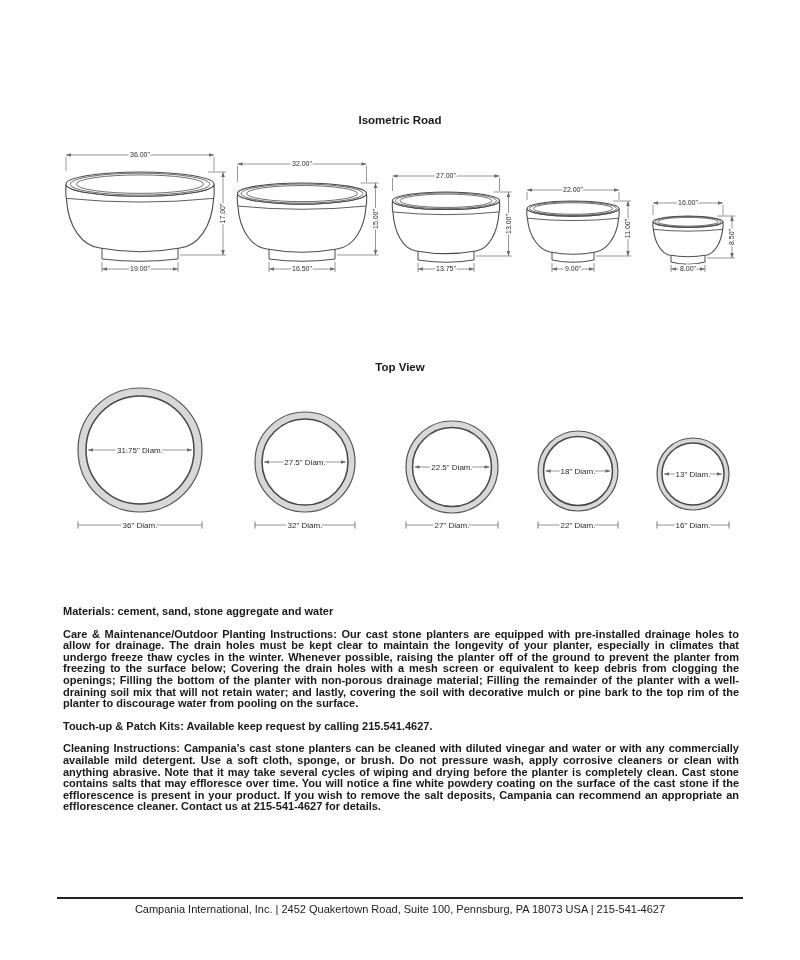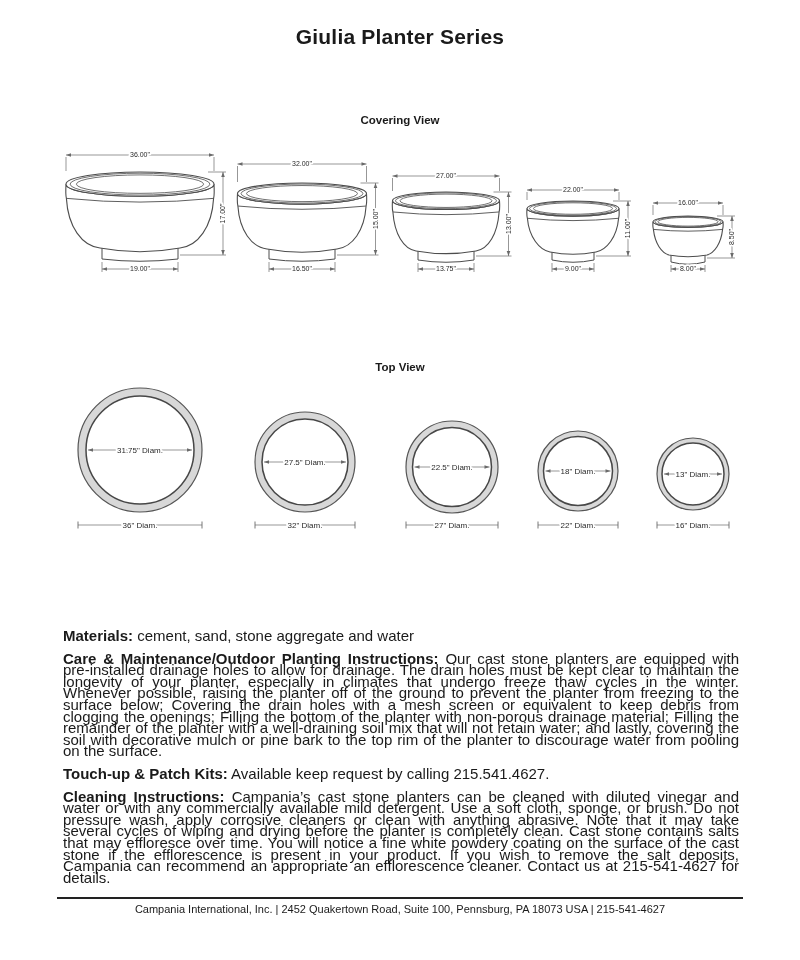--- a/index.html
+++ b/index.html
@@ -8,35 +8,34 @@
         font-family:"Liberation Sans","DejaVu Sans",sans-serif;color:#1a1a1a;overflow:hidden;}
   .page-title{position:absolute;top:25px;left:0;width:100%;text-align:center;
               font-size:21px;font-weight:bold;letter-spacing:.2px;margin:0;}
   .section-heading{position:absolute;left:0;width:100%;text-align:center;
                    font-size:11.5px;font-weight:bold;margin:0;}
   #iso-heading{top:114px;}
   #top-heading{top:361px;}
   #diagram{position:absolute;top:0;left:0;}
   #diagram text{font-family:"Liberation Sans","DejaVu Sans",sans-serif;}
   .dim-halo{paint-order:stroke;stroke:#ffffff;stroke-width:3.5px;stroke-linejoin:round;fill:#2a2a2a;}
-  .text-block{position:absolute;top:630px;left:63px;width:676px;
-              font-size:15px;line-height:11.6px;text-align:justify;}
+  .text-block{position:absolute;top:606px;left:63px;width:676px;
+              font-size:11px;line-height:11.6px;text-align:justify;font-weight:bold;}
   .text-block p{margin:0 0 11px 0;}
   .footer{position:absolute;top:897px;left:57px;width:686px;text-align:center;
           font-size:11px;line-height:13px;}
   .footer-rule{height:2px;background:#222222;margin-bottom:4px;}
   .footer a{text-decoration:underline;}
 </style>
 </head>
 <body>
 
 <div class="page">
-  <h1 class="page-title">Giulia Planter Series</h1>
-
-  <div class="section-heading" id="iso-heading">Covering View</div>
+
+  <div class="section-heading" id="iso-heading">Isometric Road</div>
 
   <svg id="diagram" width="800" height="960" viewBox="0 0 800 960">
       <g>
         <g>
           <path d="M102,247 L102,259 Q140,263.5 178,259 L178,247" fill="#fff" stroke="#4d4d4d" stroke-width="1"></path>
           <path d="M66,184.136 C65.6,191.968 65.8,196.376 66.4,198.376 C68,226.9504 82,246 100,248 Q140,255.4 180,248 C198,246 212,226.9504 213.6,198.376 C214.2,196.376 214.4,191.968 214,184.136 A74 12.136000000000001 0 0 1 66 184.136 Z" fill="#fff" stroke="#4d4d4d" stroke-width="1.1"></path>
           <path d="M66.6,198.376 Q140,205.776 213.4,198.376" fill="none" stroke="#4d4d4d" stroke-width="0.9"></path>
           <ellipse cx="140" cy="184.136" rx="74" ry="12.136000000000001" fill="#fff" stroke="#4d4d4d" stroke-width="1.1"></ellipse>
           <ellipse cx="140" cy="184.136" rx="69.92999999999999" ry="10.922400000000001" fill="none" stroke="#4d4d4d" stroke-width="0.8"></ellipse>
           <ellipse cx="140" cy="184.136" rx="63.64" ry="9.223360000000001" fill="none" stroke="#4d4d4d" stroke-width="0.8"></ellipse>

